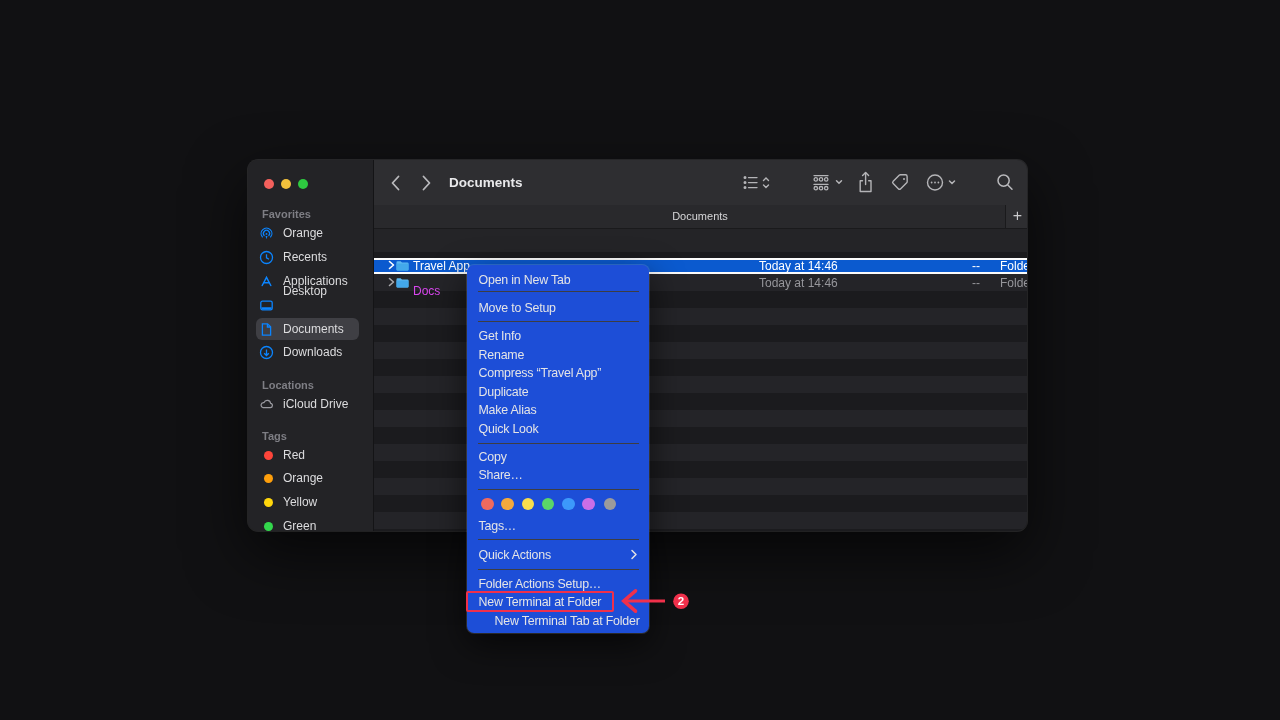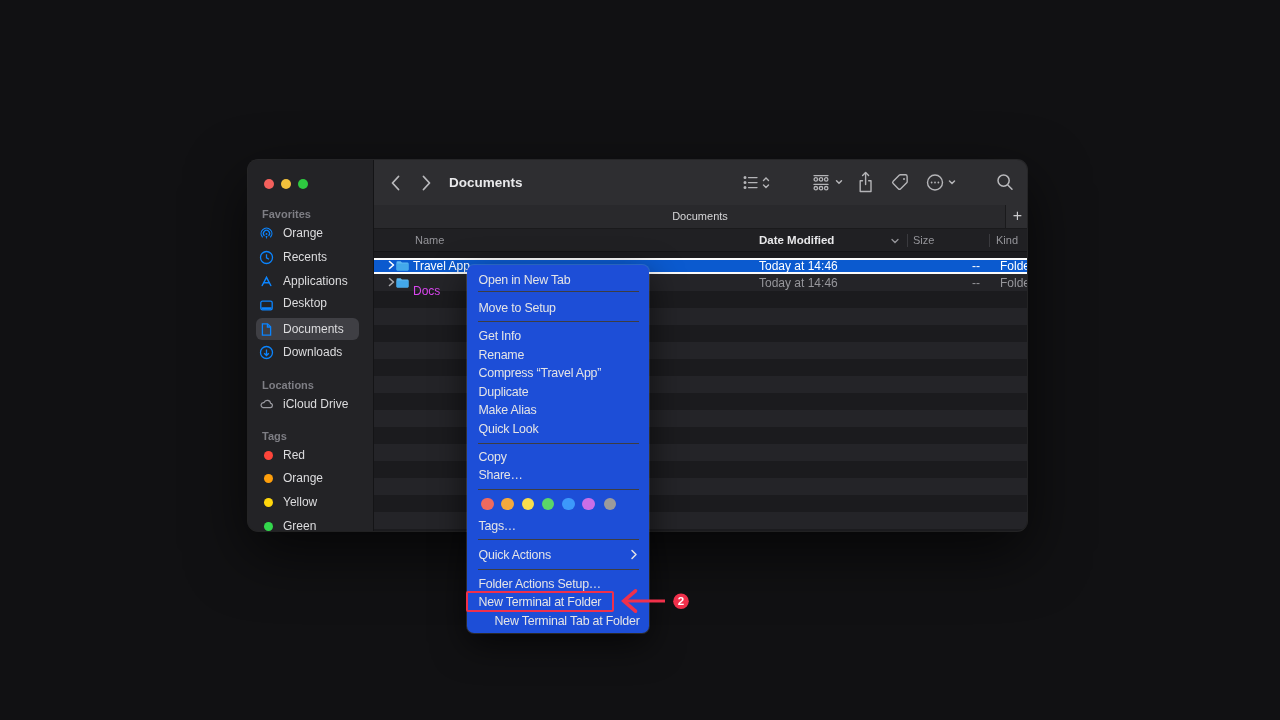--- a/index.html
+++ b/index.html
@@ -46,21 +46,21 @@
   <div id="sidebar">
 
     <div class="abs" style="left:15.5px;top:18.5px;width:10.5px;height:10.5px;border-radius:50%;background:#f4605c;"></div>
     <div class="abs" style="left:32.5px;top:18.5px;width:10.5px;height:10.5px;border-radius:50%;background:#f3c13b;"></div>
     <div class="abs" style="left:49.5px;top:18.5px;width:10.5px;height:10.5px;border-radius:50%;background:#2dc93f;"></div>
     <div class="lbl" style="top:48px;">Favorites</div>
     <div class="pill"></div>
     <div class="sitem" style="top:66px;">Orange</div>
     <div class="sitem" style="top:89.5px;">Recents</div>
     <div class="sitem" style="top:113.5px;">Applications</div>
-    <div class="sitem" style="top:136px;">Desktop</div>
+    <div class="sitem" style="top:124px;">Desktop</div>
     <div class="sitem" style="top:161.5px;">Documents</div>
     <div class="sitem" style="top:185px;">Downloads</div>
     <div class="lbl" style="top:219px;">Locations</div>
     <div class="sitem" style="top:236.5px;">iCloud Drive</div>
     <div class="lbl" style="top:269.5px;">Tags</div>
     <div class="sitem" style="top:287.5px;">Red</div>
     <div class="sitem" style="top:311px;">Orange</div>
     <div class="sitem" style="top:334.5px;">Yellow</div>
     <div class="sitem" style="top:358.5px;">Green</div>
     <div class="tagdot" style="top:290.5px;background:#ff453a;"></div>
@@ -154,31 +154,20 @@
         <circle cx="7.6" cy="7.6" r="5.6"></circle>
           <path d="M11.8 11.9 L16 16.2"></path>
       </svg>
     </div>
     <div id="tabbar">
       <div class="abs" style="left:0;top:0;right:22px;height:24px;border-bottom:1px solid #1a1a1c;"></div>
       <div class="abs" style="left:266px;top:5px;width:120px;text-align:center;font-size:11px;color:#d6d6d8;">Documents</div>
       <div class="abs" style="right:21.5px;top:0;width:1px;height:24px;background:#1a1a1c;"></div>
       <div class="abs" style="right:0;top:0;width:21.5px;height:24px;background:#2e2e31;border-bottom:1px solid #1a1a1c;"></div>
       <div class="abs" style="right:5px;top:1.5px;font-size:16px;font-weight:300;color:#c9c9cc;">+</div>
-    </div>
-    <div id="header">
-      <div class="hdrtxt" style="left:41px;">Name</div>
-      <div class="hdrtxt" style="left:385px;color:#e8e8ea;font-weight:bold;font-size:11.5px;top:4.5px;">Date Modified</div>
-      <svg class="abs" style="left:516px;top:8px;" width="10" height="8" viewBox="0 0 10 8" fill="none" stroke="#95959a" stroke-width="1.3" stroke-linecap="round">
-          <path d="M2 2.5 L5 5.5 L8 2.5"></path>
-        </svg>
-      <div class="coldiv" style="left:532.5px;"></div>
-      <div class="hdrtxt" style="left:539px;">Size</div>
-      <div class="coldiv" style="left:614.5px;"></div>
-      <div class="hdrtxt" style="left:622px;">Kind</div>
     </div>
     <div id="rows">
 
       <div class="stripe" style="top:22px;"></div>
       <div class="stripe" style="top:56px;"></div>
       <div class="stripe" style="top:90px;"></div>
       <div class="stripe" style="top:124px;"></div>
       <div class="stripe" style="top:158px;"></div>
       <div class="stripe" style="top:192px;"></div>
       <div class="stripe" style="top:226px;"></div>

